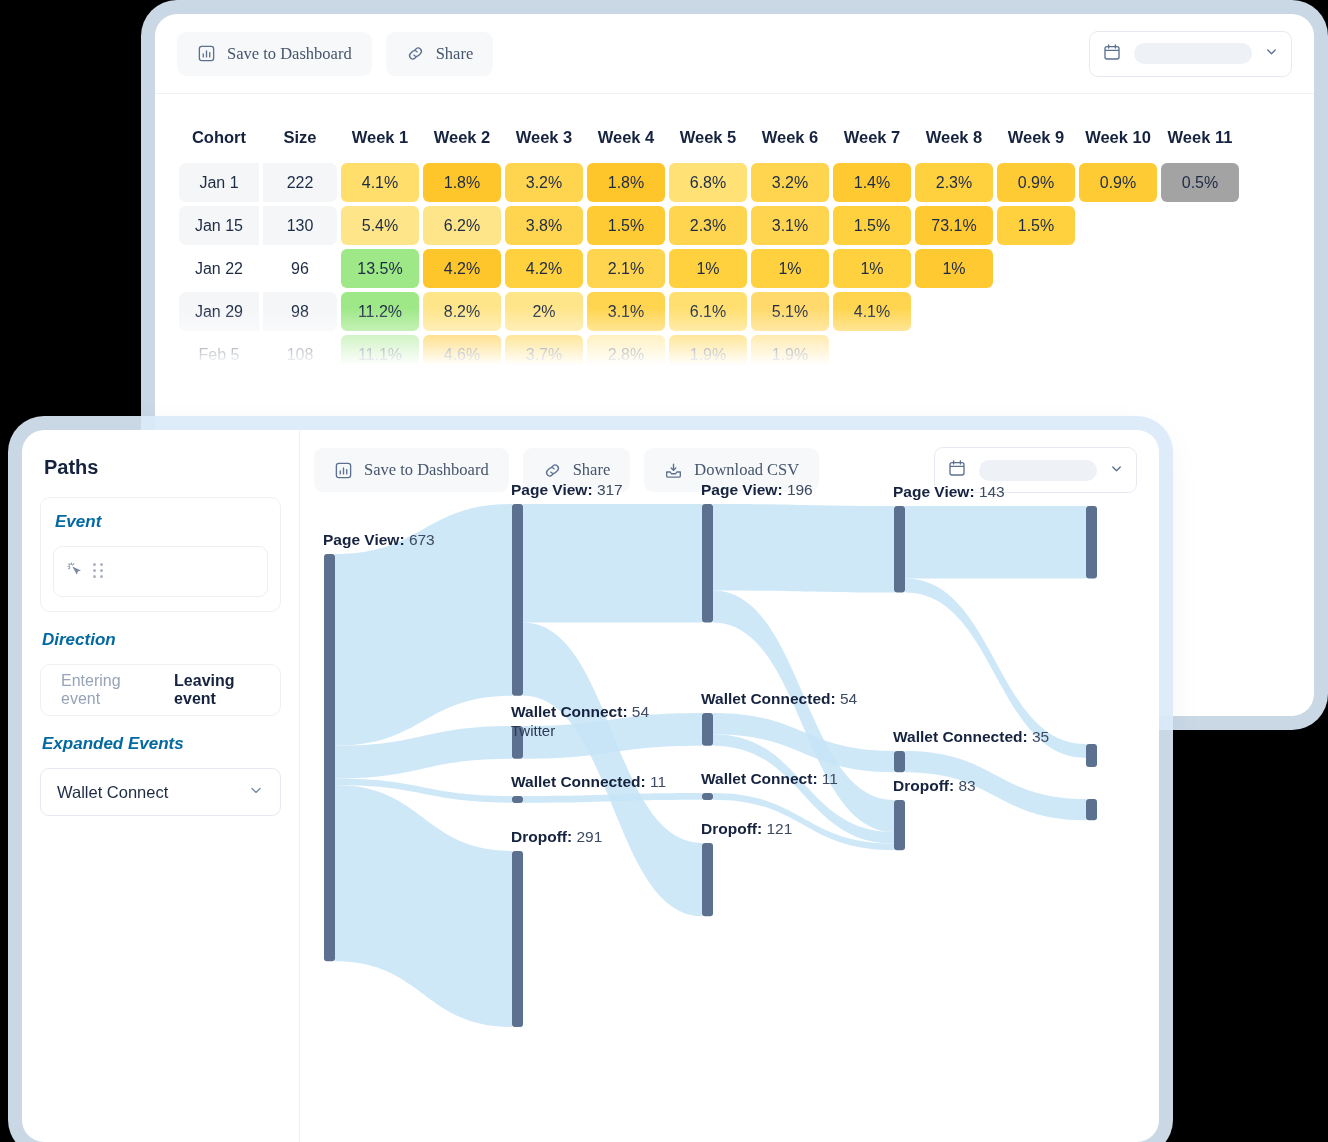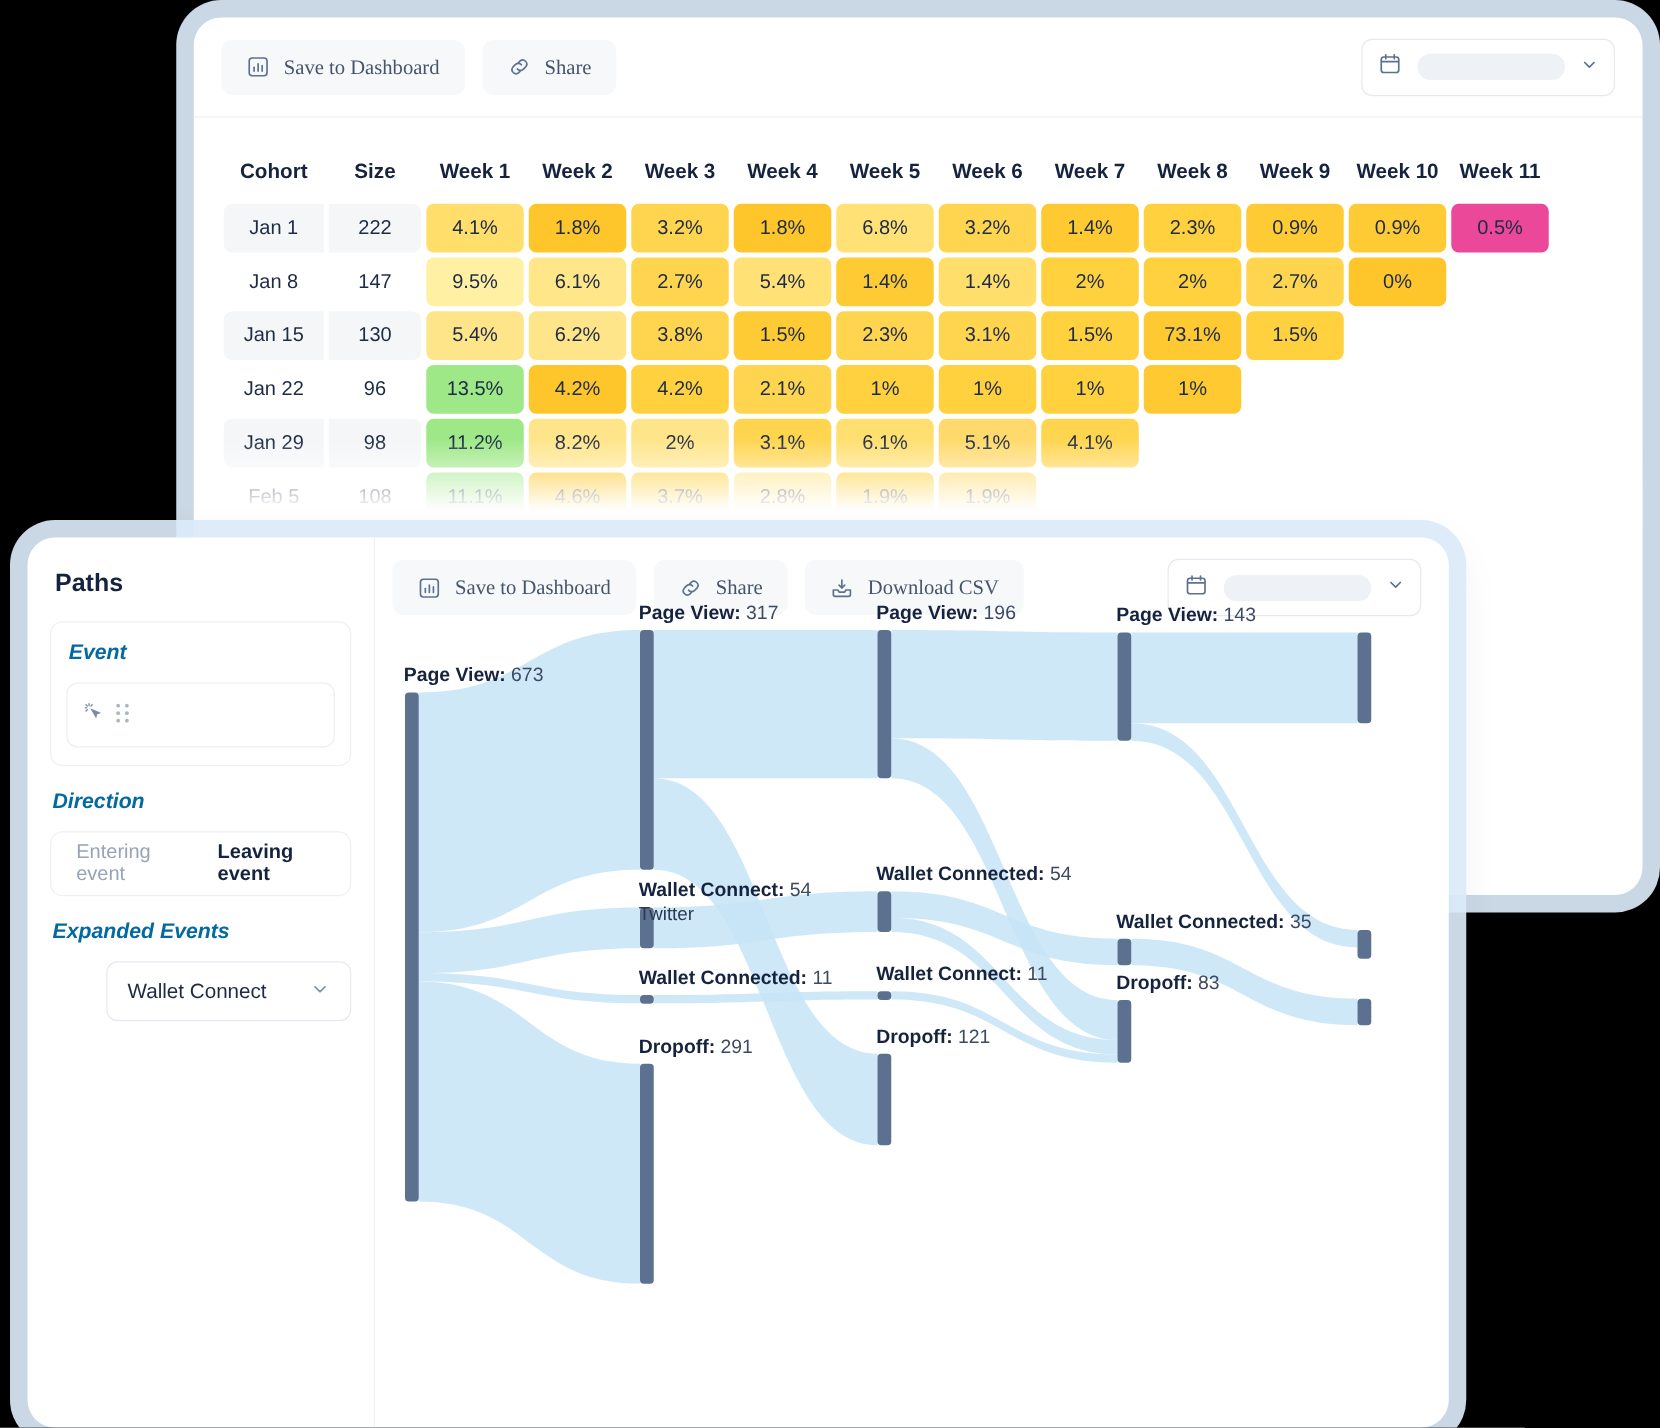--- a/index.html
+++ b/index.html
@@ -110,21 +110,21 @@
     border: 1px solid #eef0f4; border-radius: 10px;
     height: 52px; padding: 16px 14px; margin-bottom: 18px;
   }
   .seg-opt { font-size: 16px; cursor: pointer; padding: 0 6px; }
   .seg-opt.inactive { color: #97a3b6; }
   .seg-opt.active { color: #16233f; font-weight: bold; margin-left: 18px; }
 
   .select {
     display: flex; align-items: center; justify-content: space-between;
     border: 1px solid #e6eaf0; border-radius: 9px;
-    height: 48px; padding: 0 16px; cursor: pointer; margin-left: 45px;
+    height: 48px; padding: 0 16px; cursor: pointer;
   }
   .select span { font-size: 16.5px; color: #1d2b44; }
 
   
   .sankey-area { flex: 1; position: relative; }
   .sankey-svg { position: absolute; left: 0; top: 40px; }
   .sk-label { font-family: "Liberation Sans", sans-serif; font-size: 15.5px; }
   .sk-label .nm { font-weight: bold; fill: #16233f; }
   .sk-label .vl { fill: #3c4a62; }
   .sk-sub { font-family: "Liberation Sans", sans-serif; font-size: 15px; fill: #2c3a53; }
@@ -203,36 +203,21 @@
               <td class="cell" style="background: rgb(255, 222, 107);">4.1%</td>
               <td class="cell" style="background: rgb(255, 198, 43);">1.8%</td>
               <td class="cell" style="background: rgb(255, 213, 79);">3.2%</td>
               <td class="cell" style="background: rgb(255, 198, 43);">1.8%</td>
               <td class="cell" style="background: rgb(255, 225, 118);">6.8%</td>
               <td class="cell" style="background: rgb(255, 213, 79);">3.2%</td>
               <td class="cell" style="background: rgb(255, 201, 49);">1.4%</td>
               <td class="cell" style="background: rgb(255, 209, 63);">2.3%</td>
               <td class="cell" style="background: rgb(255, 203, 53);">0.9%</td>
               <td class="cell" style="background: rgb(255, 203, 53);">0.9%</td>
-              <td class="cell" style="background: #ec4899;">0.5%</td>
-            </tr>
-            <tr>
-              <td class="lbl">Jan 8</td>
-              <td class="sz">147</td>
-              <td class="cell" style="background: rgb(255, 240, 163);">9.5%</td>
-              <td class="cell" style="background: rgb(255, 230, 136);">6.1%</td>
-              <td class="cell" style="background: rgb(255, 213, 79);">2.7%</td>
-              <td class="cell" style="background: rgb(255, 225, 118);">5.4%</td>
-              <td class="cell" style="background: rgb(255, 203, 53);">1.4%</td>
-              <td class="cell" style="background: rgb(255, 222, 107);">1.4%</td>
-              <td class="cell" style="background: rgb(255, 209, 63);">2%</td>
-              <td class="cell" style="background: rgb(255, 209, 63);">2%</td>
-              <td class="cell" style="background: rgb(255, 213, 79);">2.7%</td>
-              <td class="cell" style="background: rgb(255, 198, 43);">0%</td>
-              <td class="empty"></td>
+              <td class="cell" style="background: #a3a3a3;">0.5%</td>
             </tr>
             <tr class="striped">
               <td class="lbl">Jan 15</td>
               <td class="sz">130</td>
               <td class="cell" style="background: rgb(255, 229, 138);">5.4%</td>
               <td class="cell" style="background: rgb(255, 229, 138);">6.2%</td>
               <td class="cell" style="background: rgb(255, 213, 79);">3.8%</td>
               <td class="cell" style="background: rgb(255, 203, 53);">1.5%</td>
               <td class="cell" style="background: rgb(255, 213, 79);">2.3%</td>
               <td class="cell" style="background: rgb(255, 213, 79);">3.1%</td>

